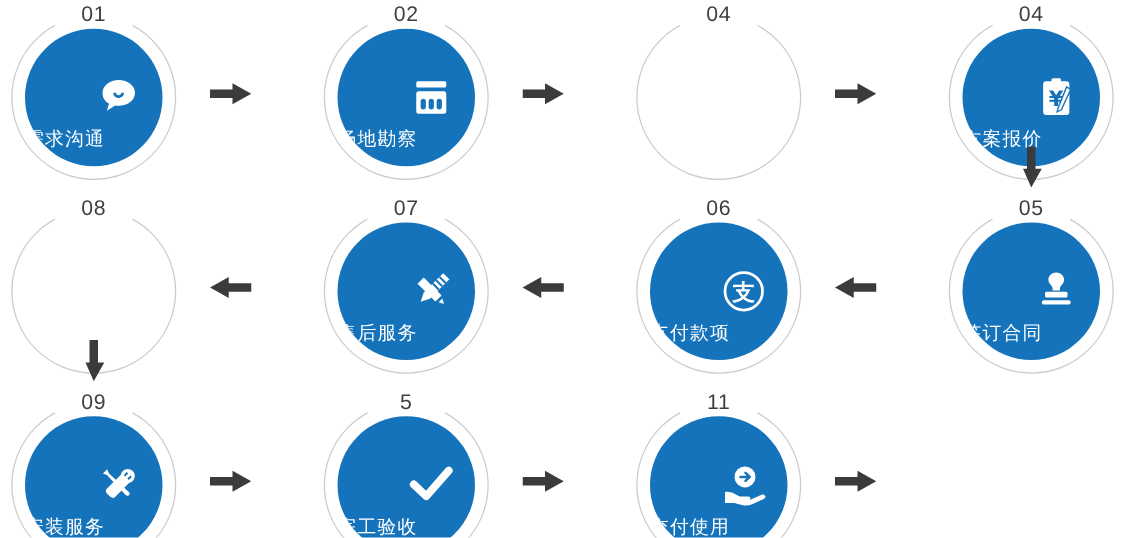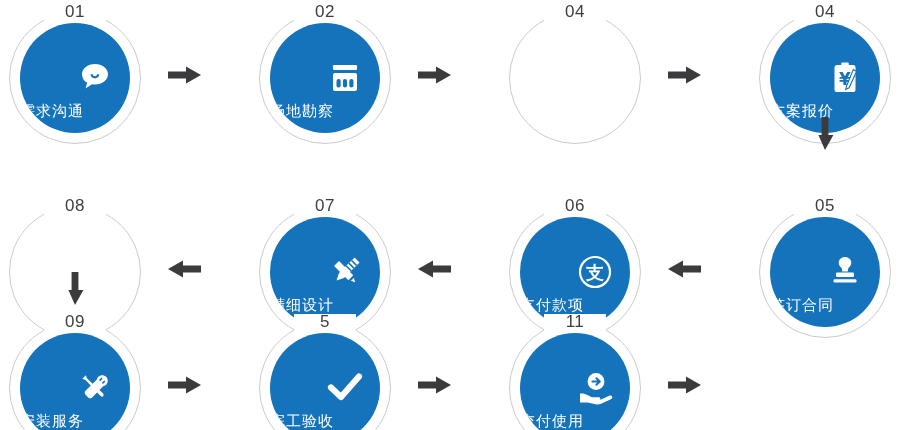--- a/index.html
+++ b/index.html
@@ -21,21 +21,21 @@
   }
 
   
   .row {
     position: absolute;
     left: 0;
     width: 900px;
     height: 120px;
   }
   .row-1 { top: 0px; }
-  .row-2 { top: 155px; margin-top: 39px; }
+  .row-2 { top: 155px; }
   .row-3 { top: 310px; }
 
   
   .node {
     position: absolute;
     top: 0;
     width: 150px;
     height: 120px;
   }
   .node-c0 { left: 0px; }
@@ -239,21 +239,21 @@
             <g transform="rotate(45 21 20)">
               <path fill="#ffffff" d="M17.5 3h7v22l-3.5 7-3.5-7z"></path>
               <path fill="#1473ba" d="M17.5 6.4h7v1.6h-7zM17.5 10.2h7v1.6h-7zM17.5 14h7v1.6h-7z"></path>
             </g>
             <g transform="rotate(-45 21 20)">
               <path fill="#ffffff" d="M17.5 8h7v19.5l-3.5 7-3.5-7z"></path>
               <path fill="#1473ba" d="M17.5 28.2h7v2.2h-7z"></path>
             </g>
           </svg>
         </div>
-        <div class="label">精细设计</div>
+        <div class="label">售后服务</div>
       </div>
     </div>
 
     <div class="node node-c2">
       <div class="ring"></div>
       <div class="ring-gap"></div>
       <div class="num">06</div>
       <div class="disc">
         <div class="icon">
           <svg width="40" height="40" viewBox="0 0 40 40">

